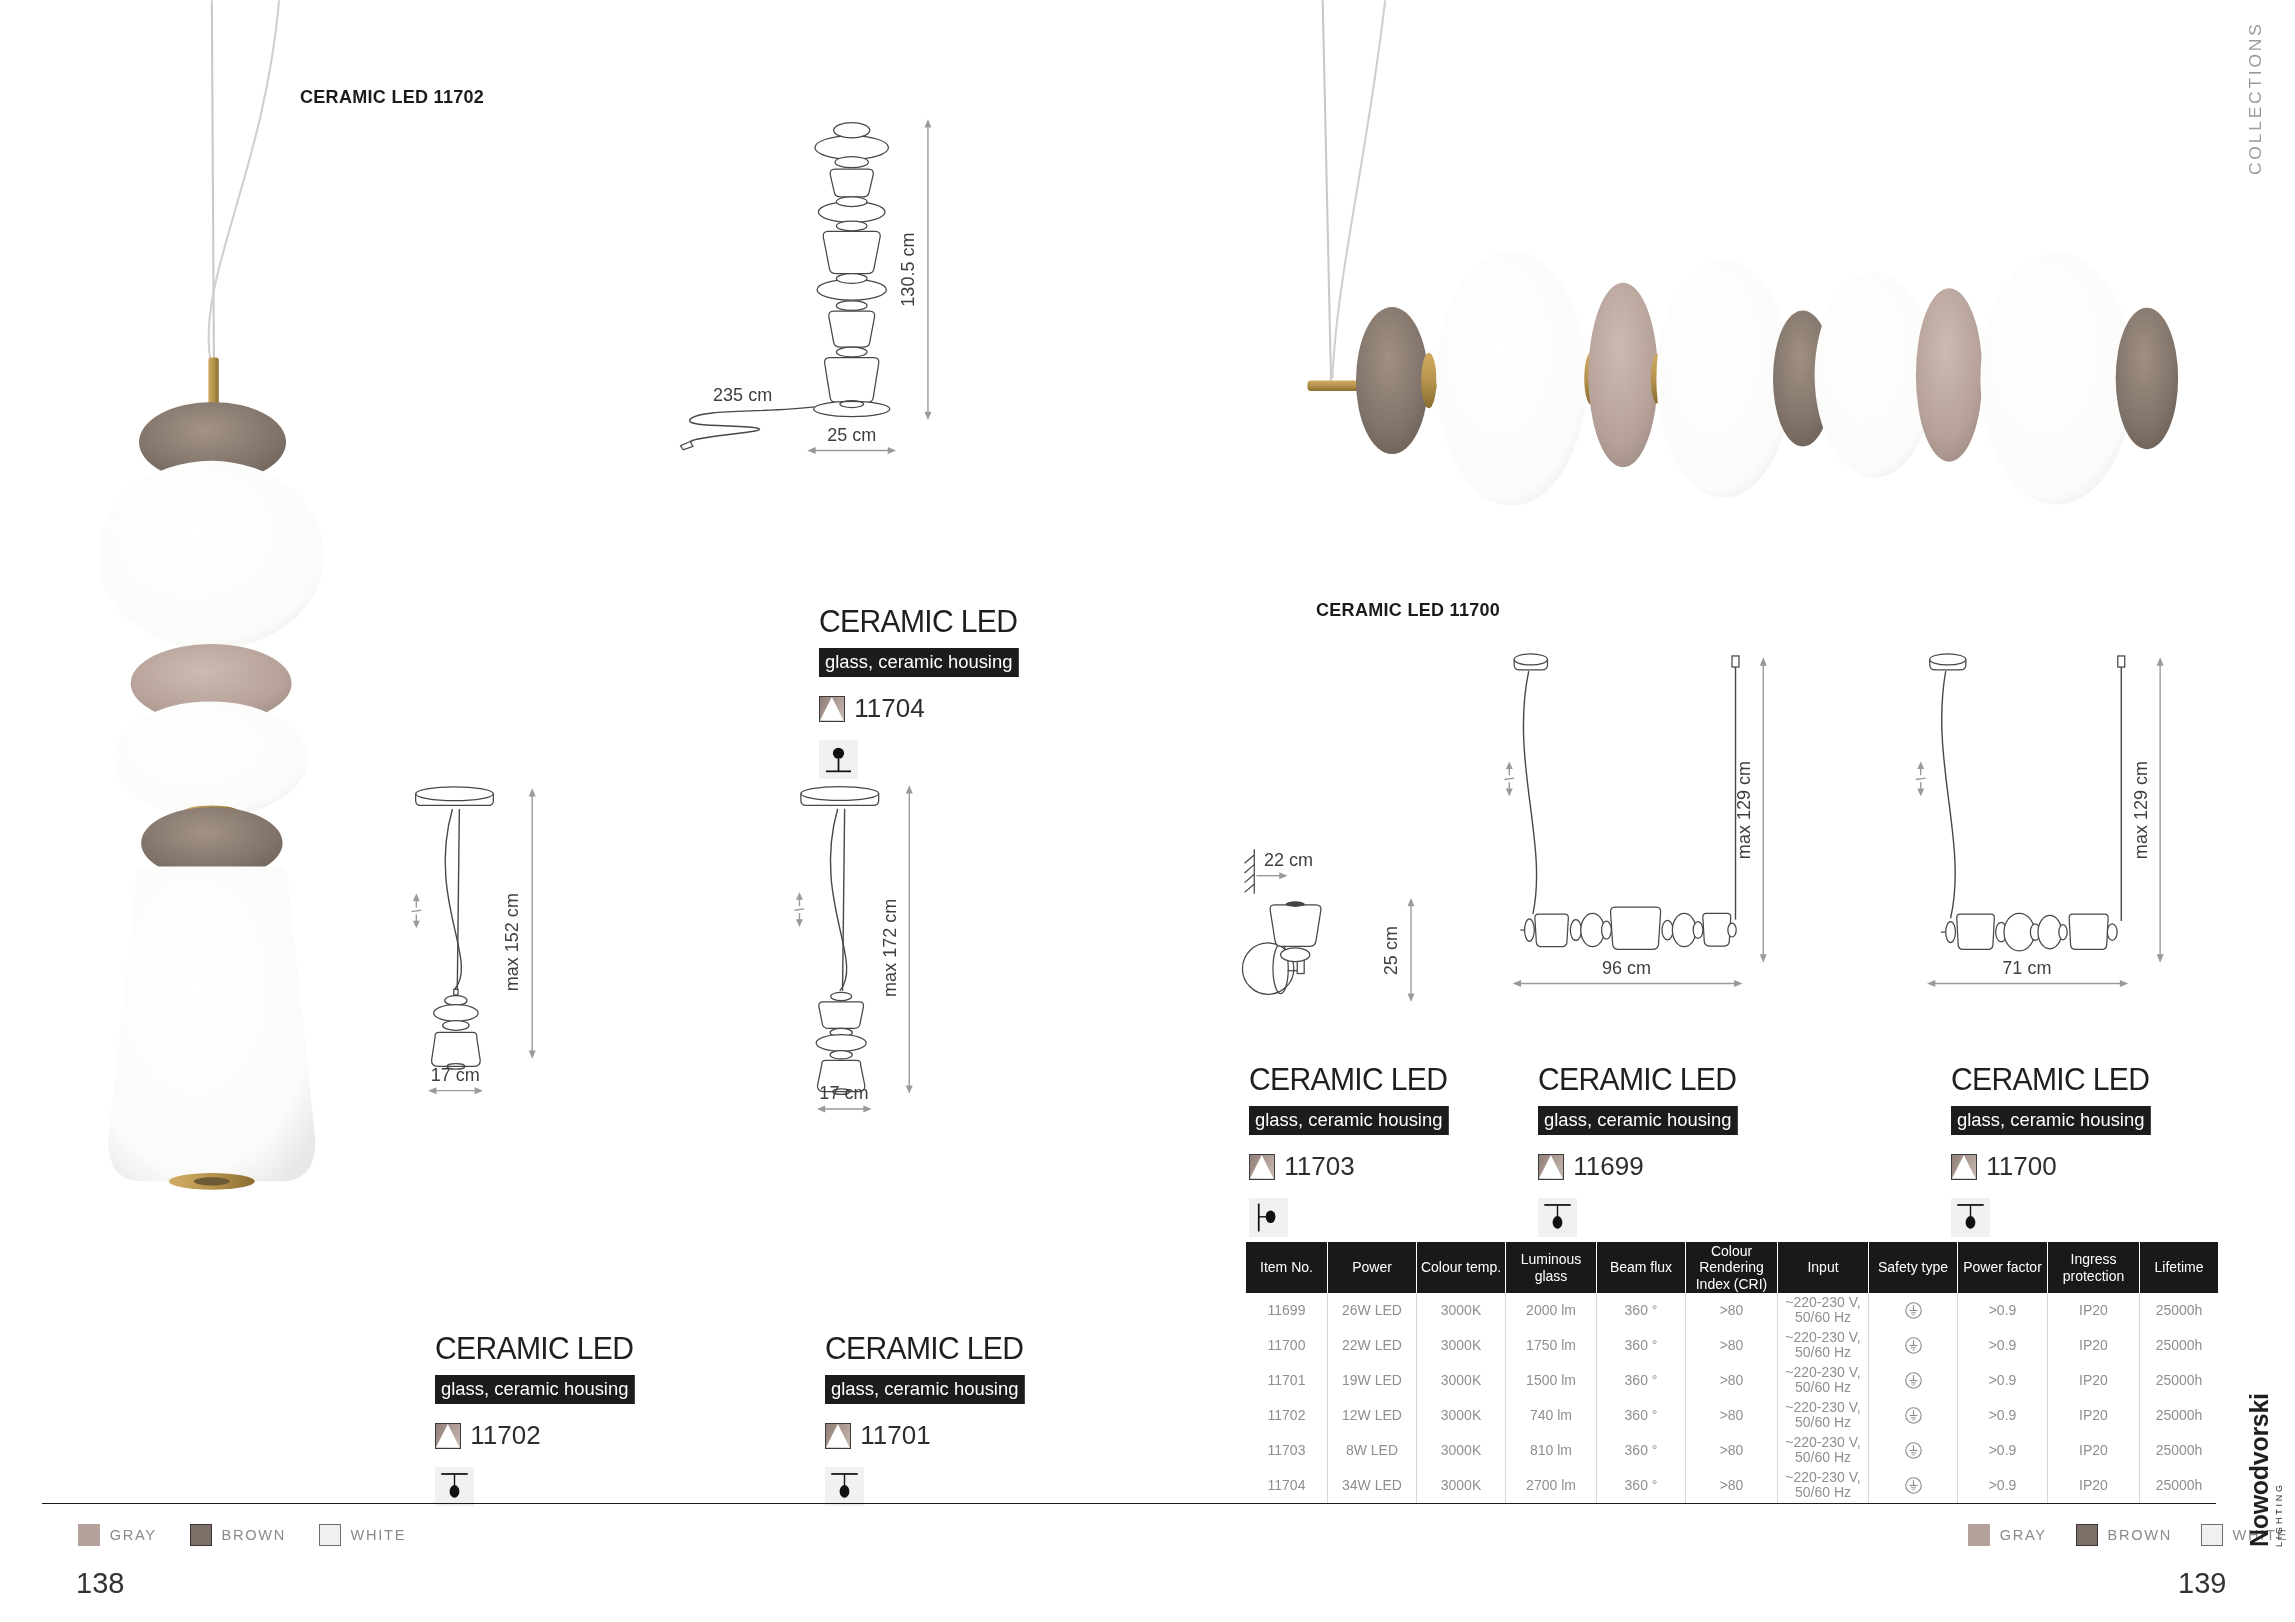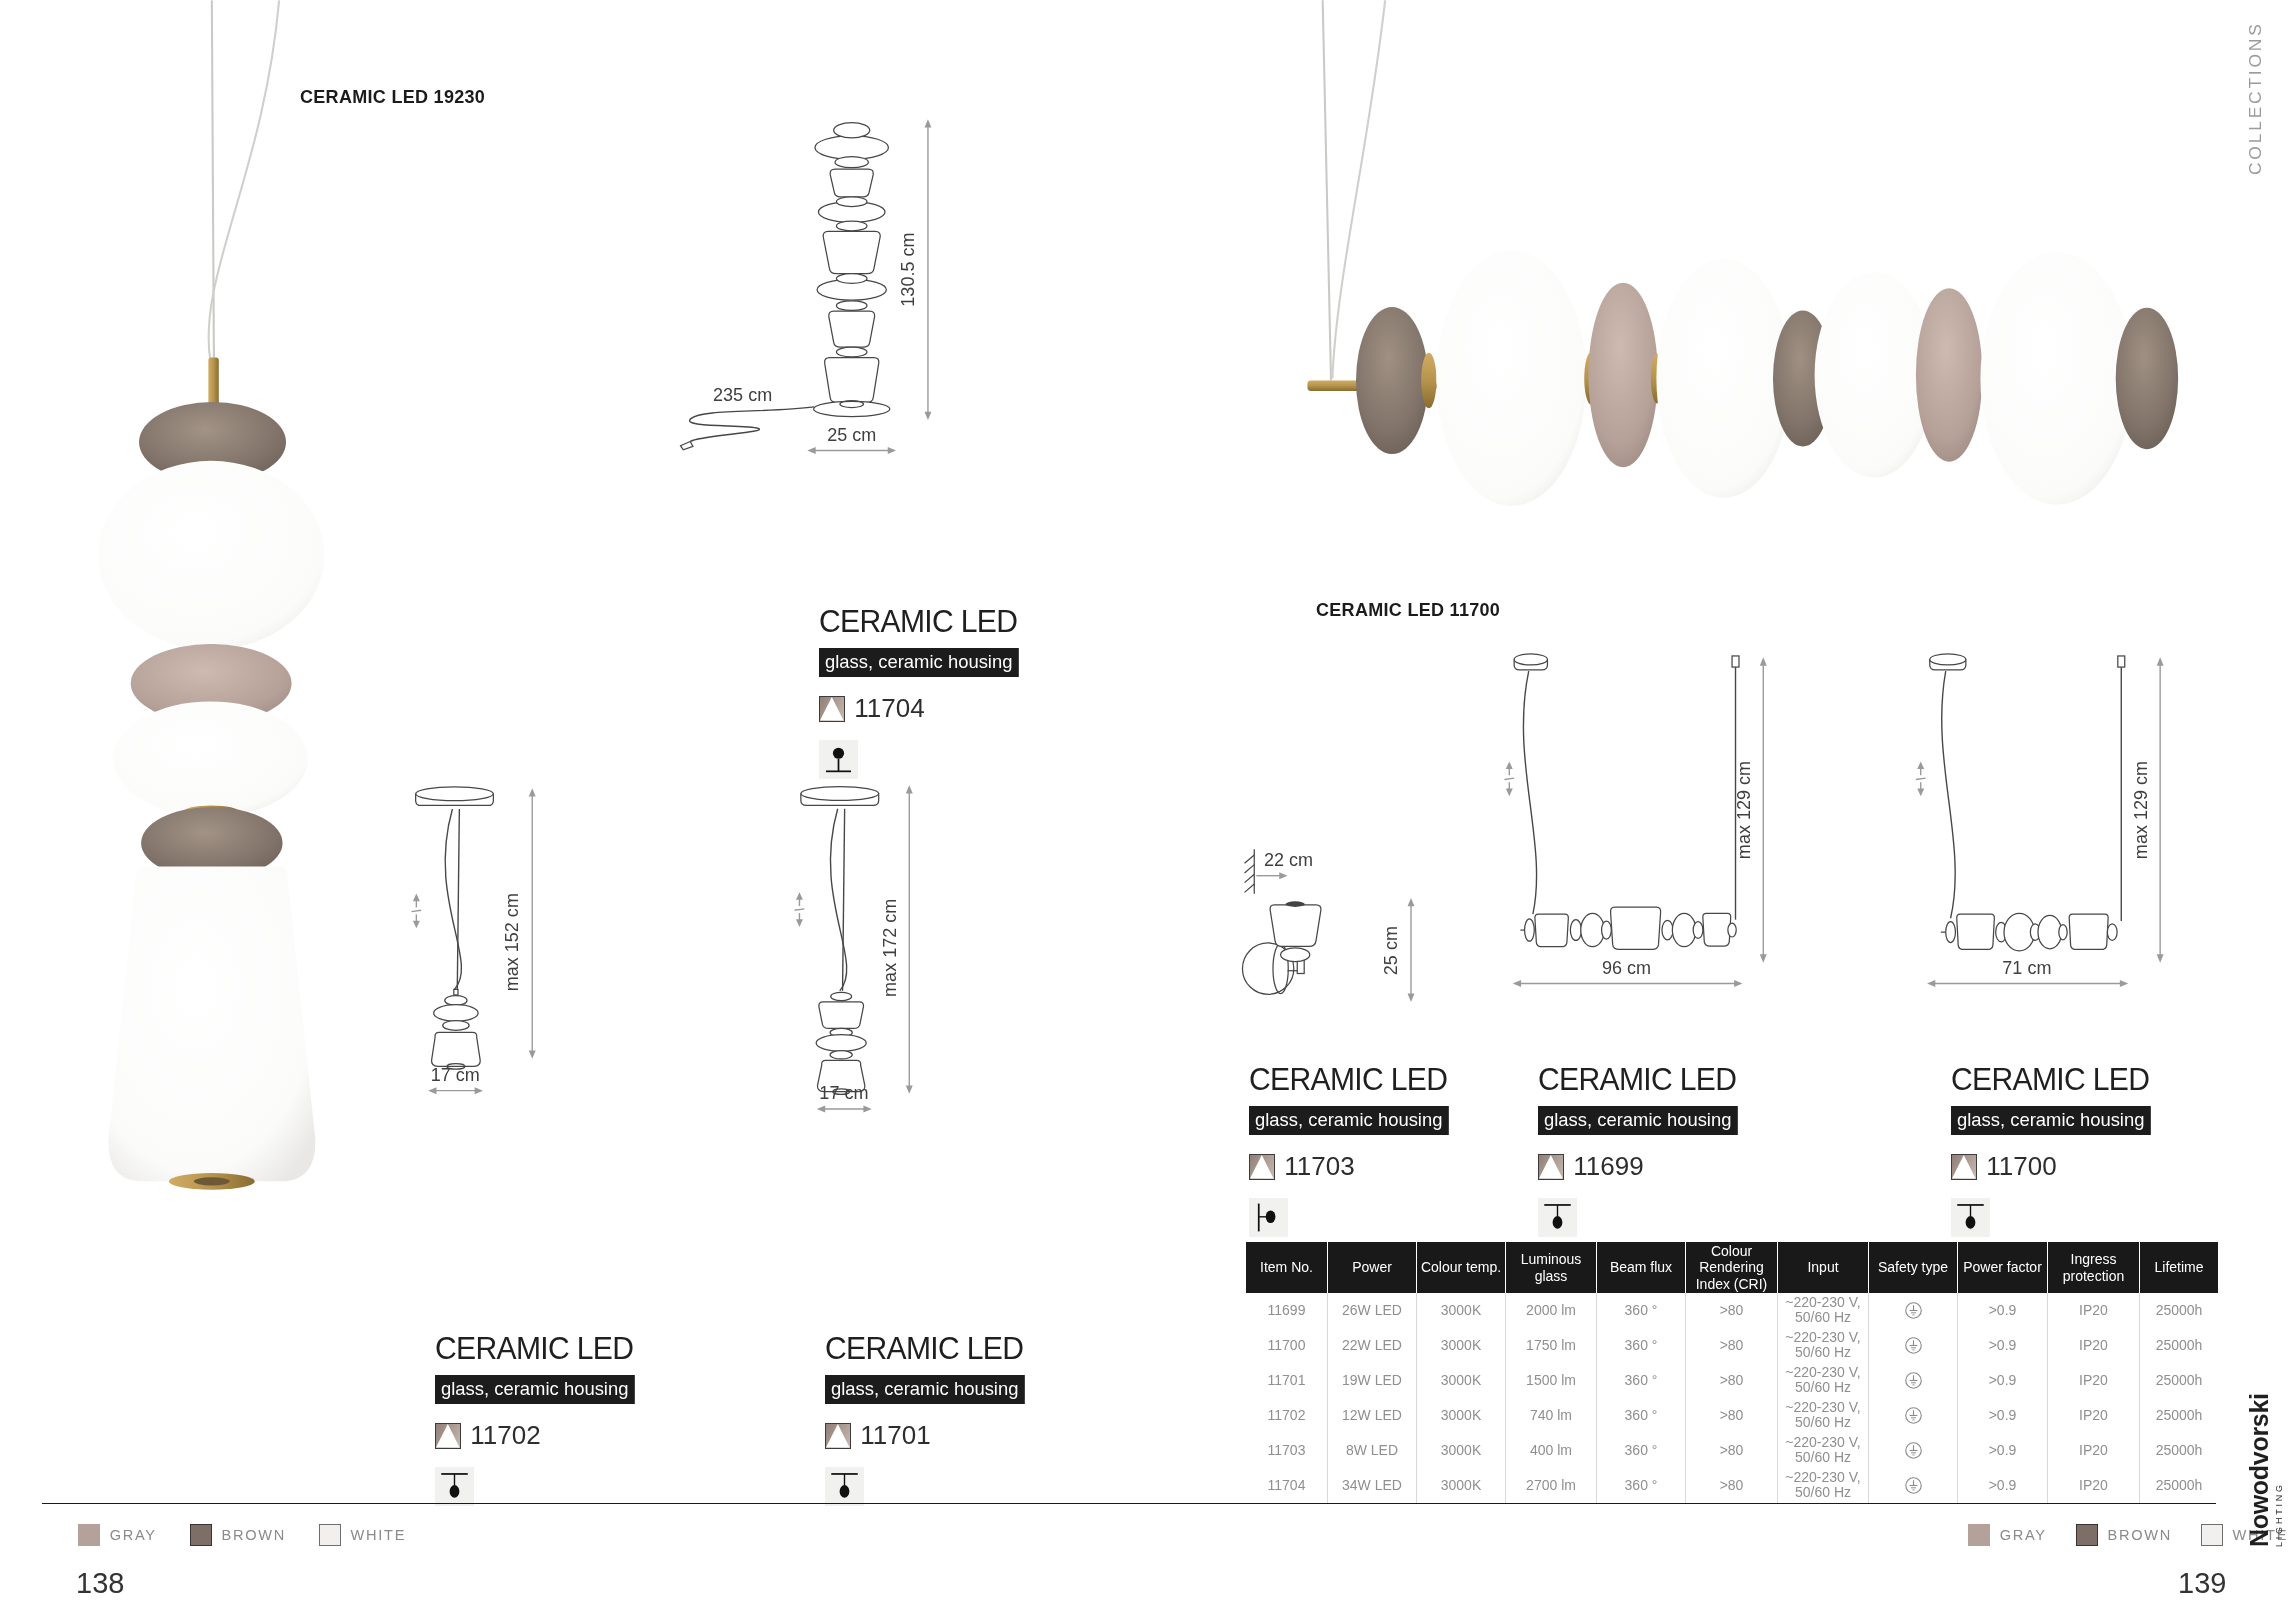--- a/index.html
+++ b/index.html
@@ -83,21 +83,21 @@
   <ellipse cx="254" cy="985" rx="116" ry="57" fill="url(#gPink)"></ellipse>
   <ellipse cx="254" cy="1032" rx="40" ry="9" fill="url(#gBrass)"></ellipse>
   <ellipse cx="253" cy="1094" rx="140" ry="83" fill="url(#gWhite)"></ellipse>
   <ellipse cx="254" cy="1170" rx="40" ry="9" fill="url(#gBrass)"></ellipse>
   <ellipse cx="255" cy="1215" rx="102" ry="52" fill="url(#gBrown)"></ellipse>
   <path d="M146,1262 Q146,1250 160,1249 L350,1249 Q364,1250 364,1262 L404,1640 Q407,1698 362,1703 L148,1703 Q103,1698 106,1640 Z" fill="url(#gWhite)"></path>
   <ellipse cx="255" cy="1703" rx="62" ry="12" fill="url(#gBrass)"></ellipse>
   <ellipse cx="255" cy="1703" rx="26" ry="6" fill="#6b5a35"></ellipse>
 </svg>
 
-<div class="abs photo-label" style="left:300px;top:87px">CERAMIC LED 19230</div>
+<div class="abs photo-label" style="left:300px;top:87px">CERAMIC LED 11702</div>
 
 <div class="abs" style="left:659px;top:115px">
 <svg width="305" height="357" viewBox="0 0 440 515">
   <path class="o" d="M254,78 L302,78 Q310,78 309,86 L303,112 Q302,118 294,118 L262,118 Q254,118 253,112 L247,86 Q246,78 254,78 Z"></path>
   <path class="o" d="M244,168 L312,168 Q320,168 319,176 L310,222 Q309,229 300,229 L256,229 Q247,229 246,222 L237,176 Q236,168 244,168 Z"></path>
   <path class="o" d="M252,283 L304,283 Q312,283 311,291 L304,328 Q303,335 294,335 L262,335 Q253,335 252,328 L245,291 Q244,283 252,283 Z"></path>
   <path class="o" d="M246,350 L310,350 Q318,350 317,358 L309,408 Q308,415 298,415 L258,415 Q248,415 247,408 L239,358 Q238,350 246,350 Z"></path>
   <ellipse class="o" cx="278" cy="47" rx="53" ry="17"></ellipse>
   <ellipse class="o" cx="278" cy="140" rx="48" ry="15"></ellipse>
   <ellipse class="o" cx="278" cy="252" rx="50" ry="15"></ellipse>
@@ -506,21 +506,21 @@
         <line x1="10" y1="16.8" x2="17" y2="16.8" stroke="#8a8a8a" stroke-width="1.4"></line>
         <line x1="11.8" y1="19.8" x2="15.2" y2="19.8" stroke="#8a8a8a" stroke-width="1.2"></line>
       </svg>
     </div>
     <div class="td">&gt;0.9</div>
     <div class="td">IP20</div>
     <div class="td last">25000h</div>
     <div class="td">11703</div>
     <div class="td">8W LED</div>
     <div class="td">3000K</div>
-    <div class="td">400 lm</div>
+    <div class="td">810 lm</div>
     <div class="td">360 °</div>
     <div class="td">&gt;80</div>
     <div class="td">~220-230 V, 50/60 Hz</div>
     <div class="td">
       <svg width="19" height="19" viewBox="0 0 27 27">
         <circle cx="13.5" cy="13.5" r="11" fill="none" stroke="#8a8a8a" stroke-width="1.6"></circle>
         <line x1="13.5" y1="6" x2="13.5" y2="13.5" stroke="#8a8a8a" stroke-width="1.6"></line>
         <line x1="8" y1="13.5" x2="19" y2="13.5" stroke="#8a8a8a" stroke-width="1.6"></line>
         <line x1="10" y1="16.8" x2="17" y2="16.8" stroke="#8a8a8a" stroke-width="1.4"></line>
         <line x1="11.8" y1="19.8" x2="15.2" y2="19.8" stroke="#8a8a8a" stroke-width="1.2"></line>

